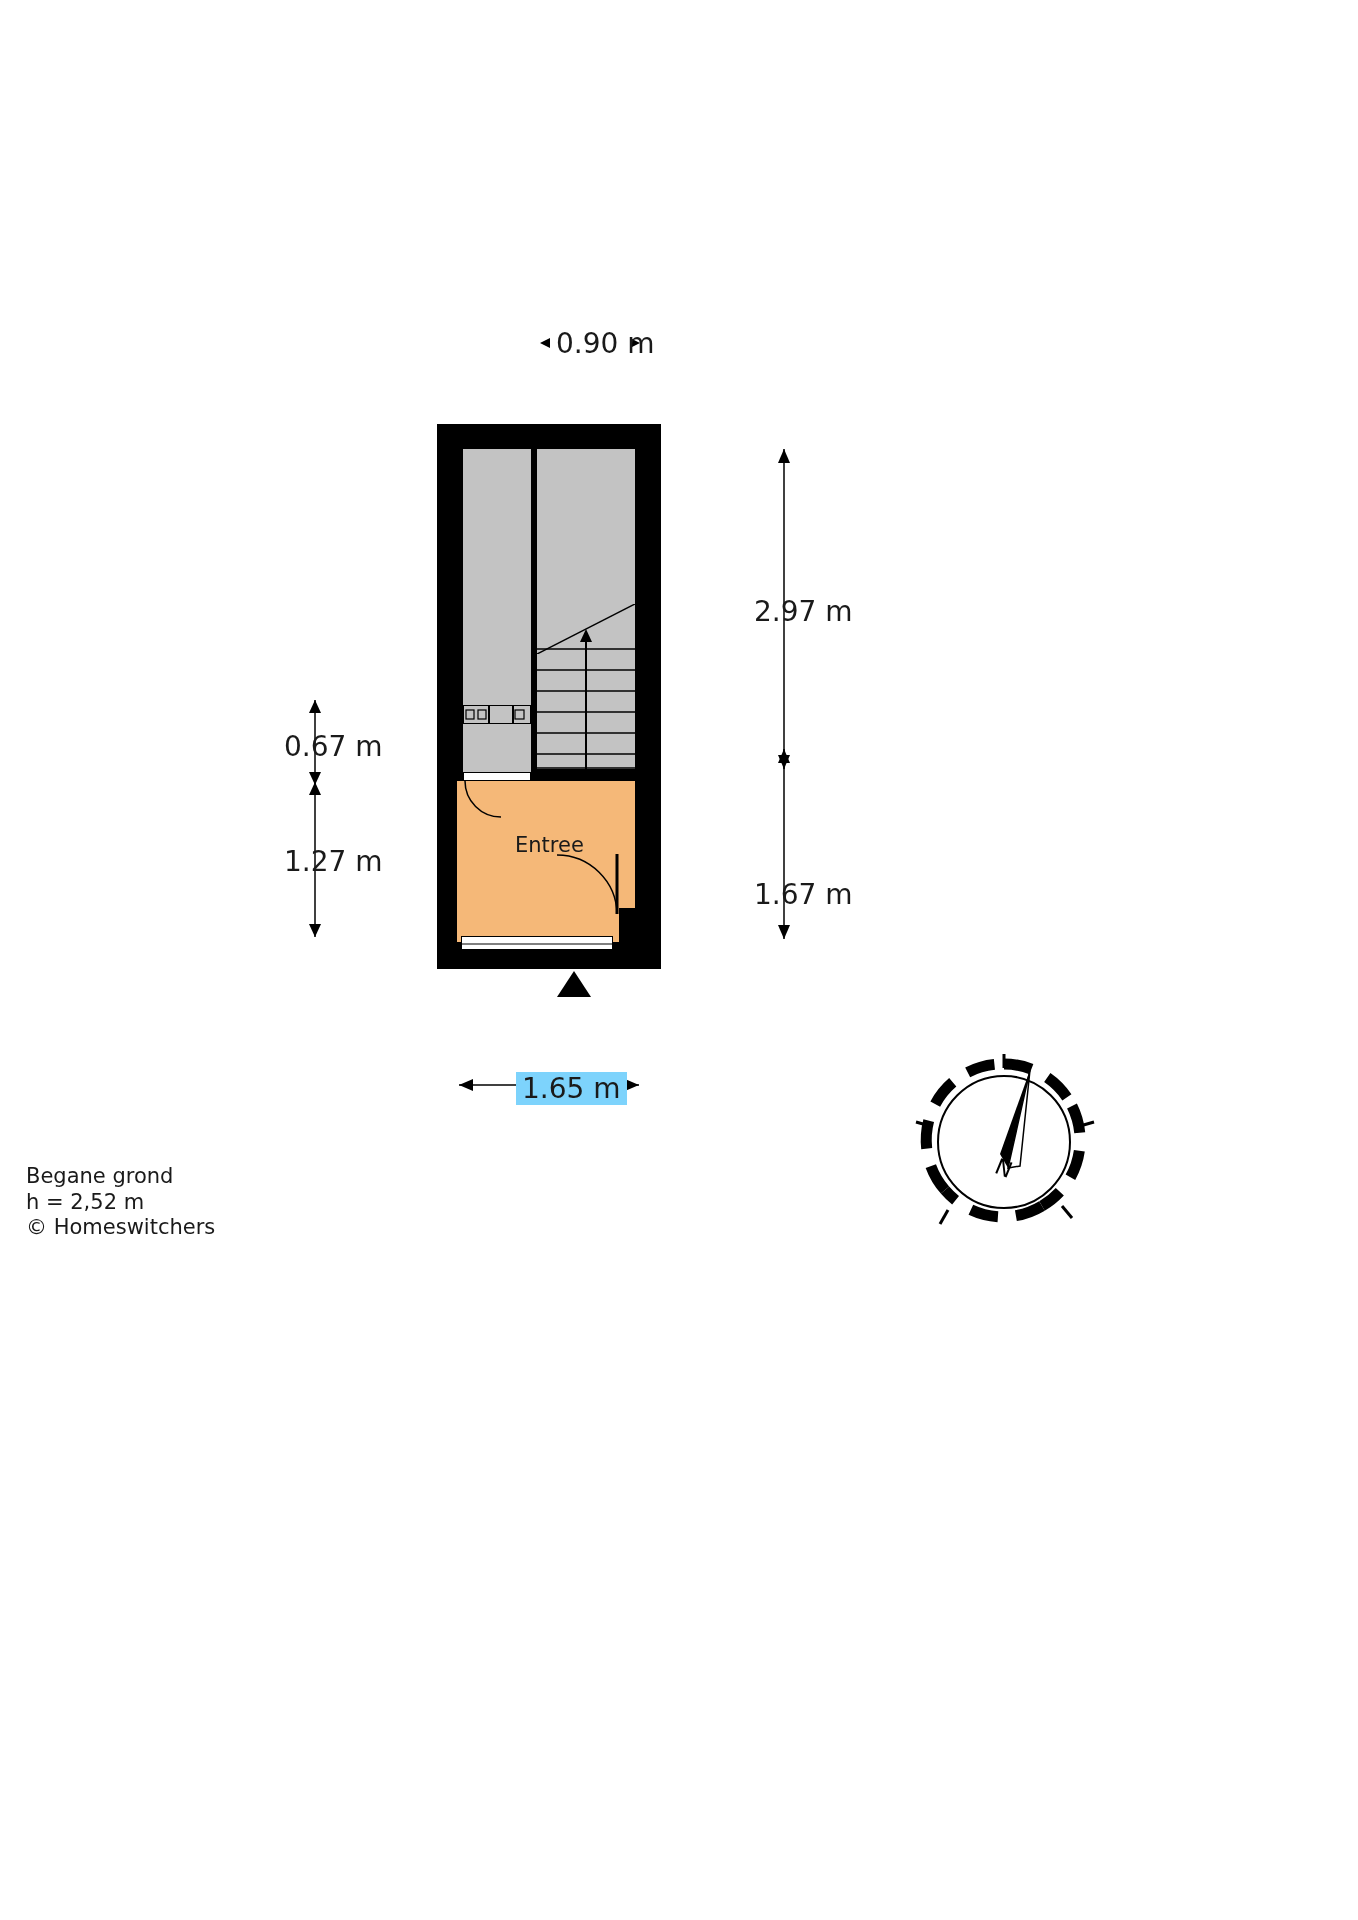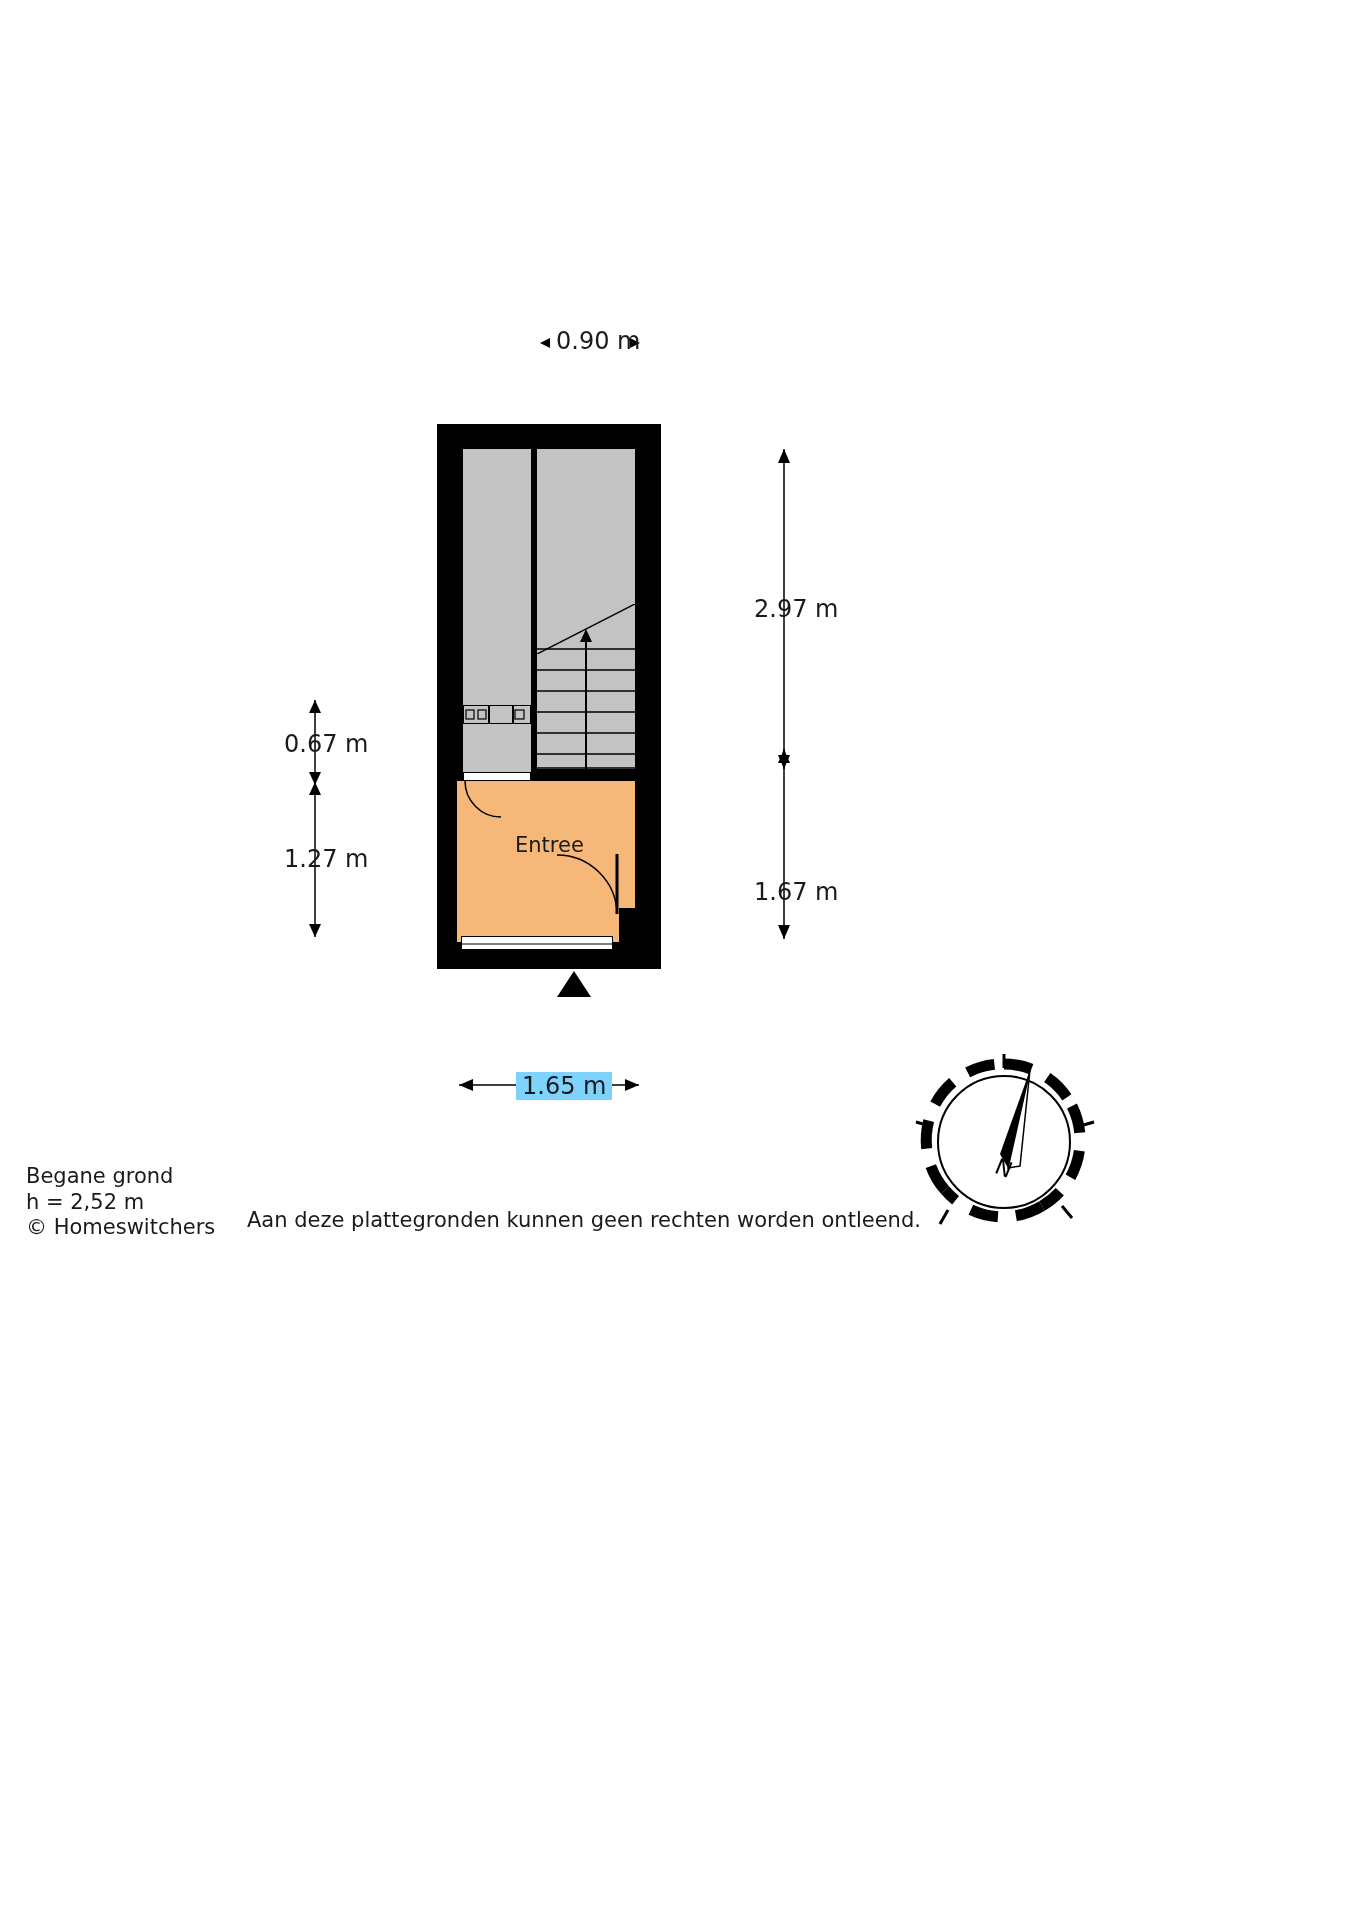--- a/index.html
+++ b/index.html
@@ -22,21 +22,21 @@
     width: 1358px;
     height: 1920px;
   }
 
   
   .abs { position: absolute; }
 
   
   .dim-label {
     position: absolute;
-    font-size: 24px;
+    font-size: 28px;
     color: #1a1a1a;
     white-space: nowrap;
     font-family: "DejaVu Sans", sans-serif;
   }
 
   
   #plan {
     position: absolute;
     left: 437px;
     top: 424px;
@@ -234,21 +234,20 @@
       <line x1="0" y1="12" x2="180" y2="12" stroke="#000" stroke-width="1.5"></line>
       <polygon points="0,12 14,6 14,18" fill="#000"></polygon>
       <polygon points="180,12 166,6 166,18" fill="#000"></polygon>
     </svg>
   </div>
   <div class="dim-label" style="left:516px; top:1072px; background:#7dd3fc; padding:0 6px;">1.65 m</div>
 
   <div class="footer-text" style="left:26px; top:1164px;">Begane grond</div>
   <div class="footer-text" style="left:26px; top:1190px;text-align:center;">h = 2,52 m</div>
   <div class="footer-text" style="left:26px; top:1215px;">© Homeswitchers</div>
-  <div class="footer-text" style="left:247px; top:1208px;">Aan deze plattegronden kunnen geen rechten worden ontleend.</div>
 
   <div id="compass">
     <svg width="184" height="188" viewBox="0 0 184 188">
 
       <g fill="none" stroke="#000" stroke-width="11">
         <path d="M 92,16 A 76,76 0 0 1 160,58" stroke-dasharray="28 18"></path>
         <path d="M 160,58 A 76,76 0 0 1 130,158" stroke-dasharray="28 18"></path>
         <path d="M 130,158 A 76,76 0 0 1 33,142" stroke-dasharray="28 18"></path>
         <path d="M 33,142 A 76,76 0 0 1 92,16" stroke-dasharray="28 18"></path>
       </g>

